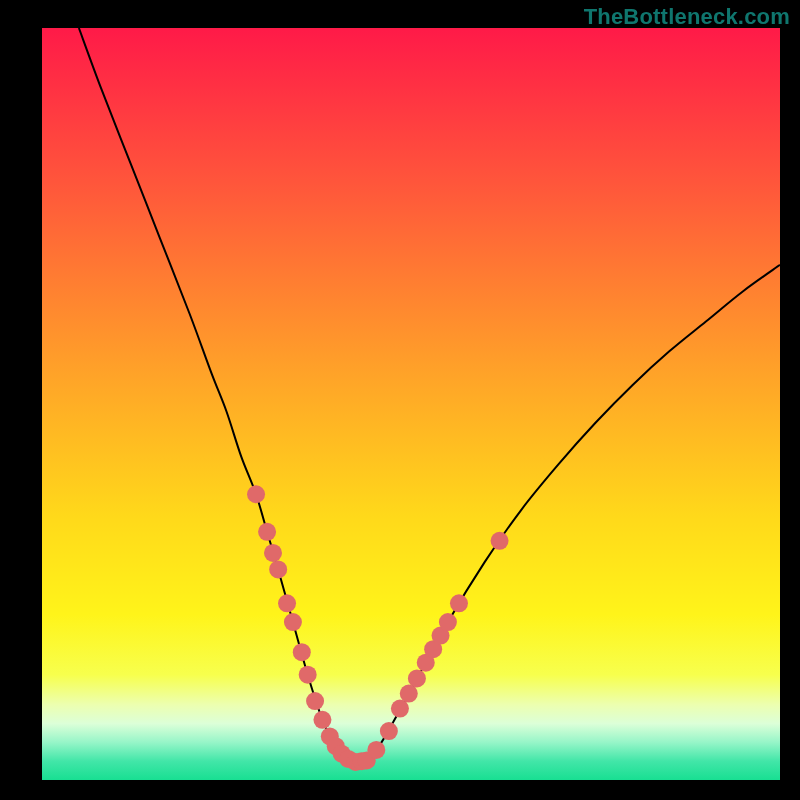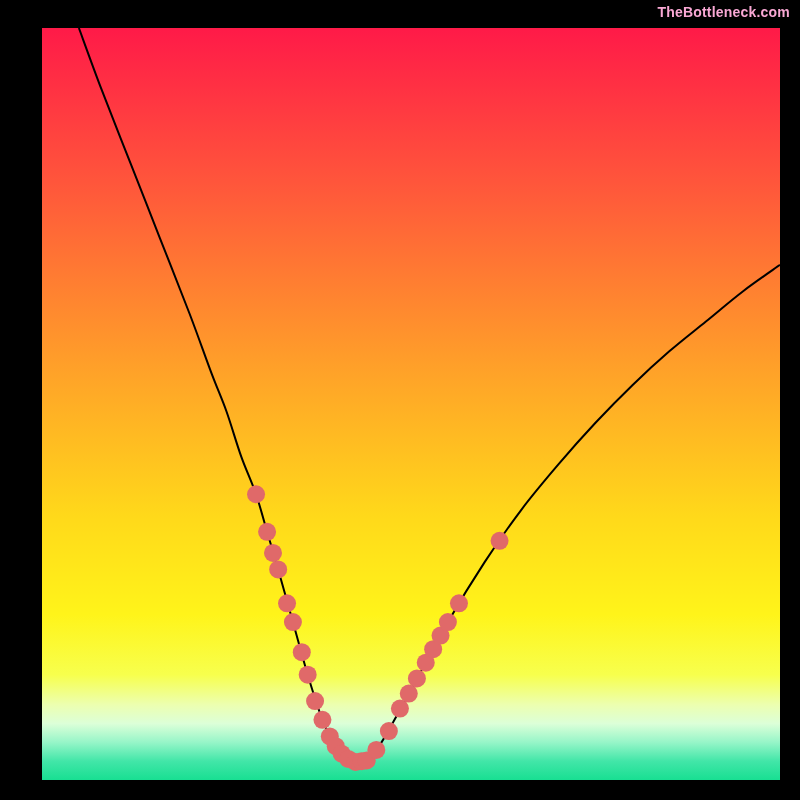--- a/index.html
+++ b/index.html
@@ -14,22 +14,22 @@
   .frame {
     position: relative;
     width: 800px;
     height: 800px;
     background: #000;
   }
   .watermark {
     position: absolute;
     top: 4px;
     right: 10px;
-    color: #f9a8d4;
-    font-size: 14px;
+    color: #0f766e;
+    font-size: 22px;
     font-weight: bold;
     letter-spacing: 0.2px;
     z-index: 10;
   }
   .plot-area {
     position: absolute;
     left: 42px;
     top: 28px;
     width: 738px;
     height: 752px;

